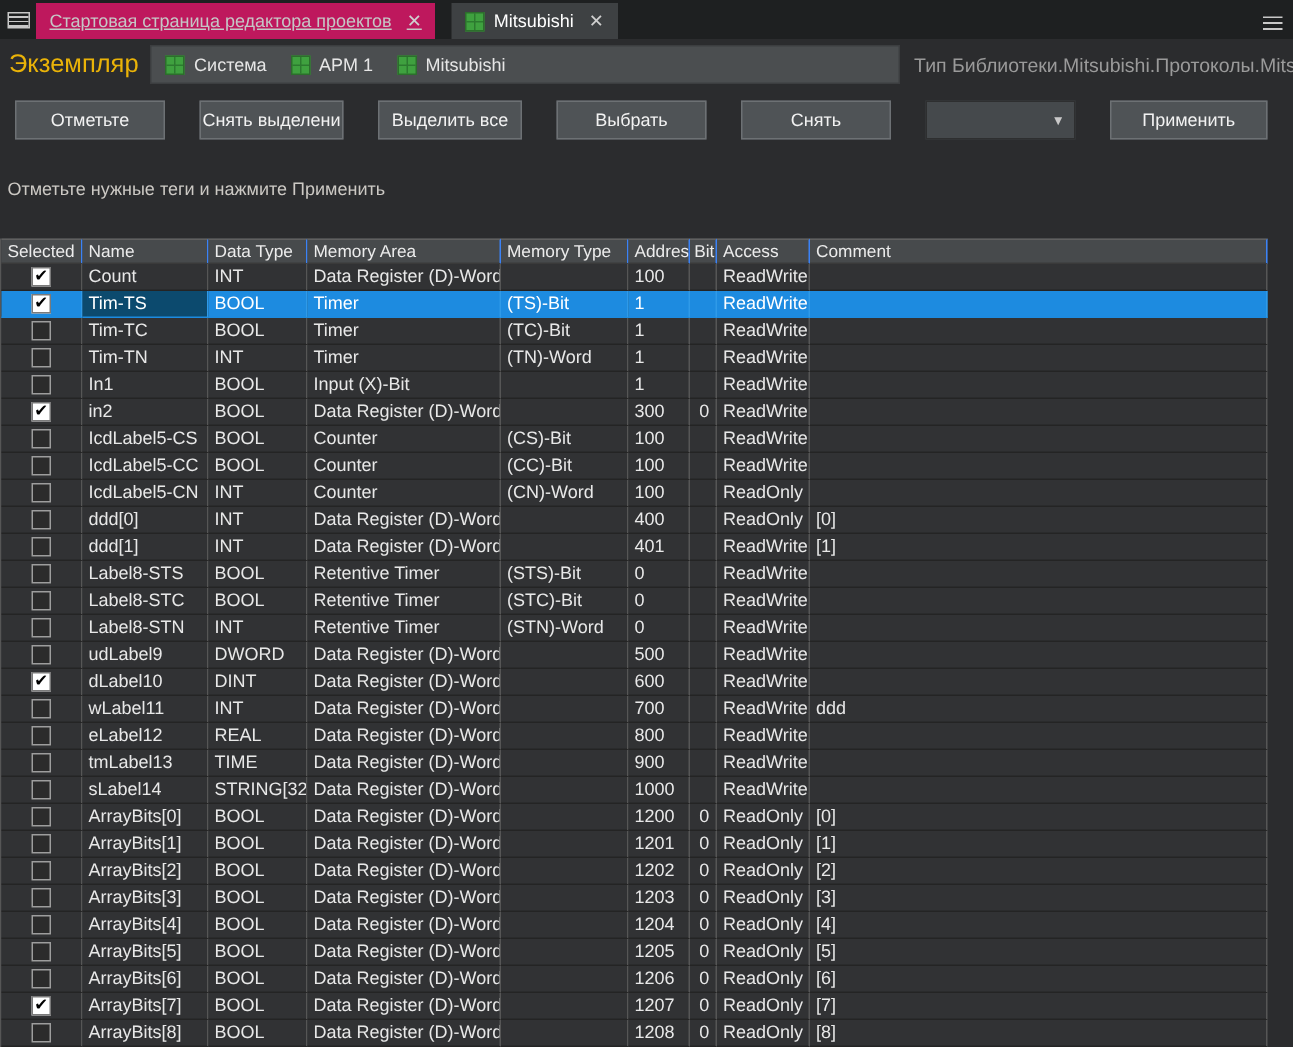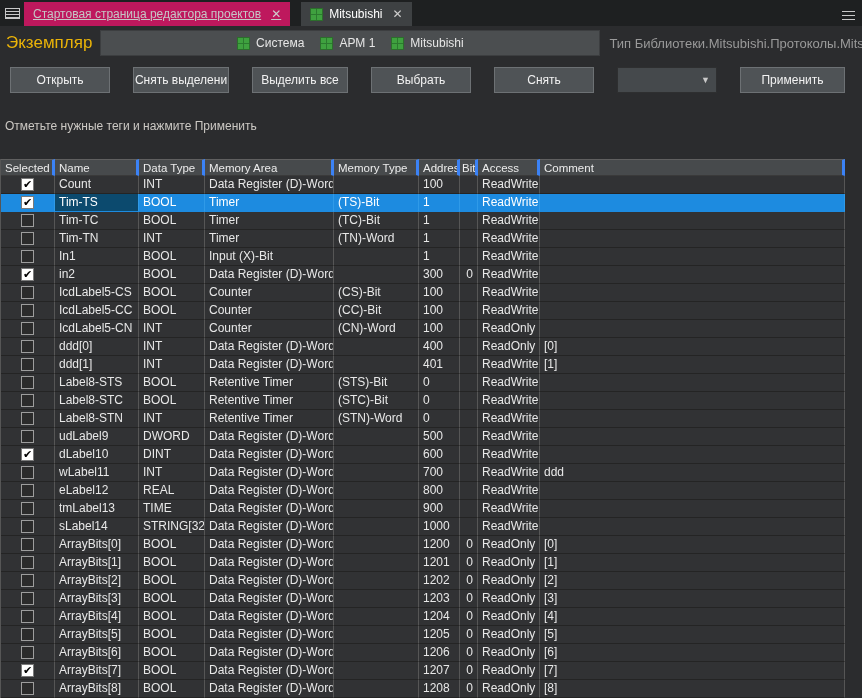--- a/index.html
+++ b/index.html
@@ -25,39 +25,39 @@
   .tab .close { margin-left:10px; color:#cfcfcf; font-size:12px; line-height:1; }
   .grid-icon { width:13px; height:13px; margin-right:6px; border:1px solid #2c6e2c; background:
       linear-gradient(#2c7a2f,#2c7a2f) 50% 0/1px 100% no-repeat,
       linear-gradient(#2c7a2f,#2c7a2f) 0 50%/100% 1px no-repeat,
       #3fa13f; }
   .tabbar-right { position:absolute; right:2px; top:3px; }
   
   .crumbrow { height:34px; display:flex; align-items:center; }
   .crumb-label { color:#eab308; font-size:17px; margin:0 8px 0 6px; white-space:nowrap; }
   .crumb-panel { height:26px; width:500px; background:#4b4e50; border:1px solid #3c3e40;
-    display:flex; align-items:center; padding:0 9px; gap:16px;justify-content:center; }
+    display:flex; align-items:center; padding:0 9px; gap:16px; }
   .crumb-item { display:flex; align-items:center; gap:6px; font-size:12px; color:#e6e6e6; white-space:nowrap; }
   .type-info { color:#9a9a9a; font-size:13px; margin-left:9px; white-space:nowrap; overflow:hidden; flex:1; }
   
   .toolbar { height:40px; display:flex; align-items:center; padding-left:10px; gap:23px; }
   .btn { height:26px; background:#50545.7; background:#4f5356; border:1px solid #6d7174;
     color:#f2f2f2; font-size:12px; display:flex; align-items:center; justify-content:center;
     white-space:nowrap; }
   .w100{width:100px}.w96{width:96px}.w105{width:105px}
   .combo { width:100px; height:26px; background:#45494c; border:1px solid #2e2f30;
     display:flex; align-items:center; justify-content:flex-end; padding-right:6px; }
   .combo .arrow { color:#c9c9c9; font-size:9px; }
   
   .hint { height:30px; display:flex; align-items:center; padding-left:5px; color:#ccc9c4; font-size:12px;margin-top:11px; }
   
   .table { margin-top:18px; width:845px; border-left:1px solid #565656; }
   .trow { display:grid; grid-template-columns:54px 84px 66px 129px 85px 41px 18px 62px 1fr; }
   .th { height:17px; line-height:16px; background:#474a4c; color:#ececec; font-size:11.5px;
-    padding-left:4px; border-right:3px solid #3b82f6; border-top:1px solid #606060;
+    padding-left:4px; border-right:1px solid #3b82f6; border-top:1px solid #606060;
     border-bottom:1px solid #3a3a3a; white-space:nowrap; overflow:hidden; }
   .td { height:18px; line-height:17px; background:#313234; color:#e8e8e8; font-size:12px;
     padding-left:4px; border-right:1px solid #565656; border-bottom:1px solid #242424;
     white-space:nowrap; overflow:hidden; }
   .td.c-sel { display:flex; align-items:center; justify-content:center; padding:0; }
   .c-bit { padding-left:2px;text-align:center; }
   .cb { width:13px; height:13px; border:1px solid #9d9d9d; background:#2b2b2b;
     display:flex; align-items:center; justify-content:center; font-size:11px; color:#000; line-height:1; }
   .cb.on { background:#ffffff; border-color:#7a7a7a; }
   .tr.hl .td { background:#1d8be0; color:#fff; border-bottom-color:#1d8be0; border-right-color:#2f9ae8; }
@@ -97,21 +97,21 @@
     </span>
     <span class="crumb-item">
       <span class="grid-icon" style="margin-right:0"></span>
       <span>Mitsubishi</span>
     </span>
   </div>
   <span class="type-info">Тип Библиотеки.Mitsubishi.Протоколы.Mitsubishi</span>
 </div>
 
 <div class="toolbar">
-  <button class="btn w100">Открыть</button>
+  <button class="btn w100">Отметьте</button>
   <button class="btn w96">Снять выделени</button>
   <button class="btn w96">Выделить все</button>
   <button class="btn w100">Выбрать</button>
   <button class="btn w100">Снять</button>
   <div class="combo">
     <span></span>
     <span class="arrow">▼</span>
   </div>
   <button class="btn w105">Применить</button>
 </div>

